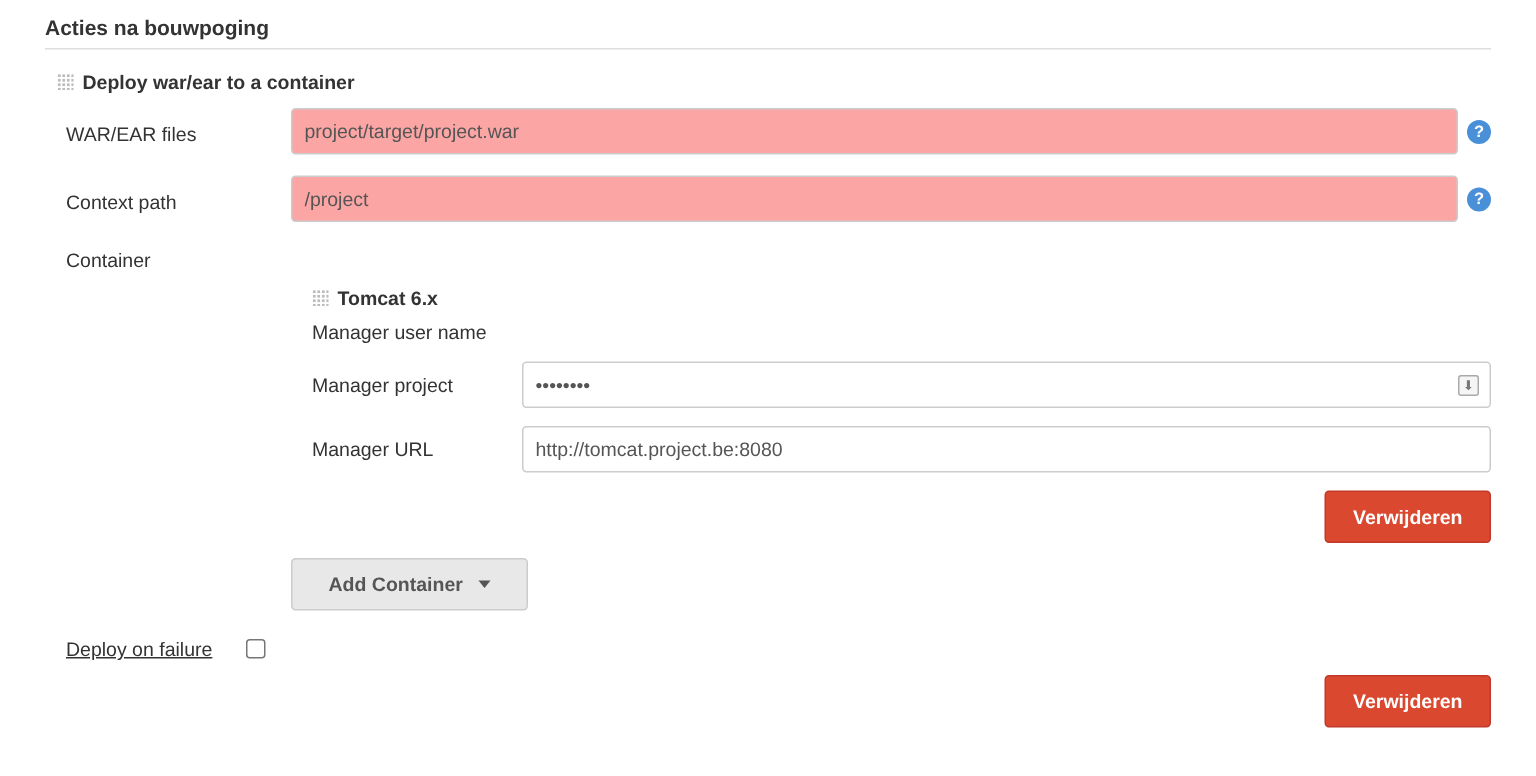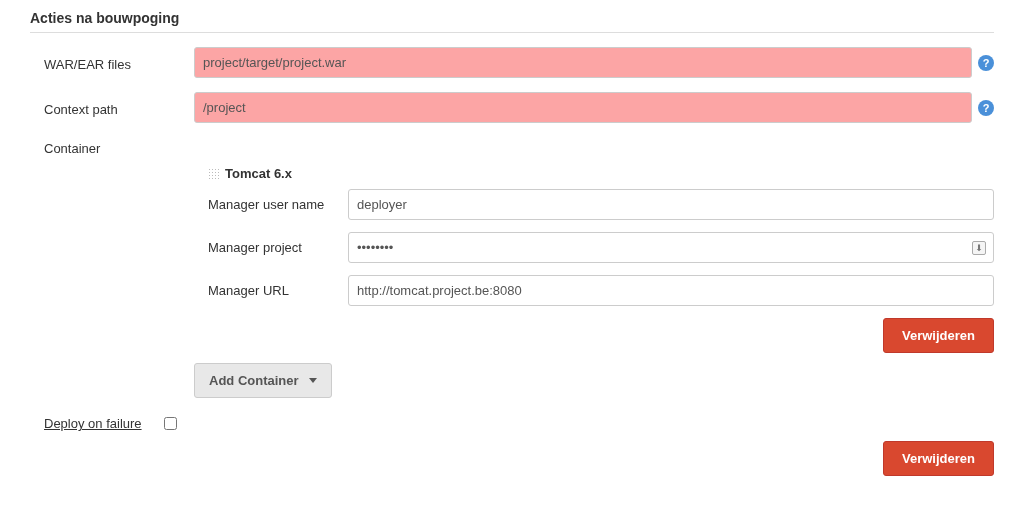--- a/index.html
+++ b/index.html
@@ -138,21 +138,21 @@
       padding: 9px 18px;
       font-size: 13px;
       font-weight: bold;
       border-radius: 3px;
       cursor: pointer;
     }
     .btn-grey {
       background: #e8e8e8;
       color: #555;
       border: 1px solid #ccc;
-      padding: 9px 14px;
+      padding: 9px 24px;
       font-size: 13px;
       font-weight: bold;
       border-radius: 3px;
       cursor: pointer;
       display: inline-flex;
       align-items: center;
       gap: 10px;
     }
     .caret-down {
       width: 0; height: 0;
@@ -185,20 +185,24 @@
       margin-bottom: 10px;
     }
   </style>
 </head>
 <body>
 
 <div class="section-title">Acties na bouwpoging</div>
 
 <div>
 
+  <div class="block-header">
+    <span class="grip"></span>
+    <span class="block-title">Deploy war/ear to a container</span>
+  </div>
 
   <div class="form-row">
     <div class="form-label">WAR/EAR files</div>
     <div class="form-input-wrap">
       <input class="form-input" type="text" value="project/target/project.war" style="">
       <div class="help-icon">?</div>
     </div>
   </div>
 
   <div class="form-row">
@@ -214,23 +218,20 @@
   </div>
 
   <div class="nested-block">
     <div class="nested-header">
       <span class="grip"></span>
       <span class="nested-title">Tomcat 6.x</span>
     </div>
 
     <div class="nested-row">
       <div class="nested-label">Manager user name</div>
-      <div class="nested-input-wrap">
-        <input class="nested-input" type="text" value="deployer" style="">
-      </div>
     </div>
 
     <div class="nested-row">
       <div class="nested-label">Manager project</div>
       <div class="nested-input-wrap pw-wrap">
         <input class="nested-input" type="text" value="••••••••" style="">
         <span class="pw-indicator">⬇</span>
       </div>
     </div>
 

